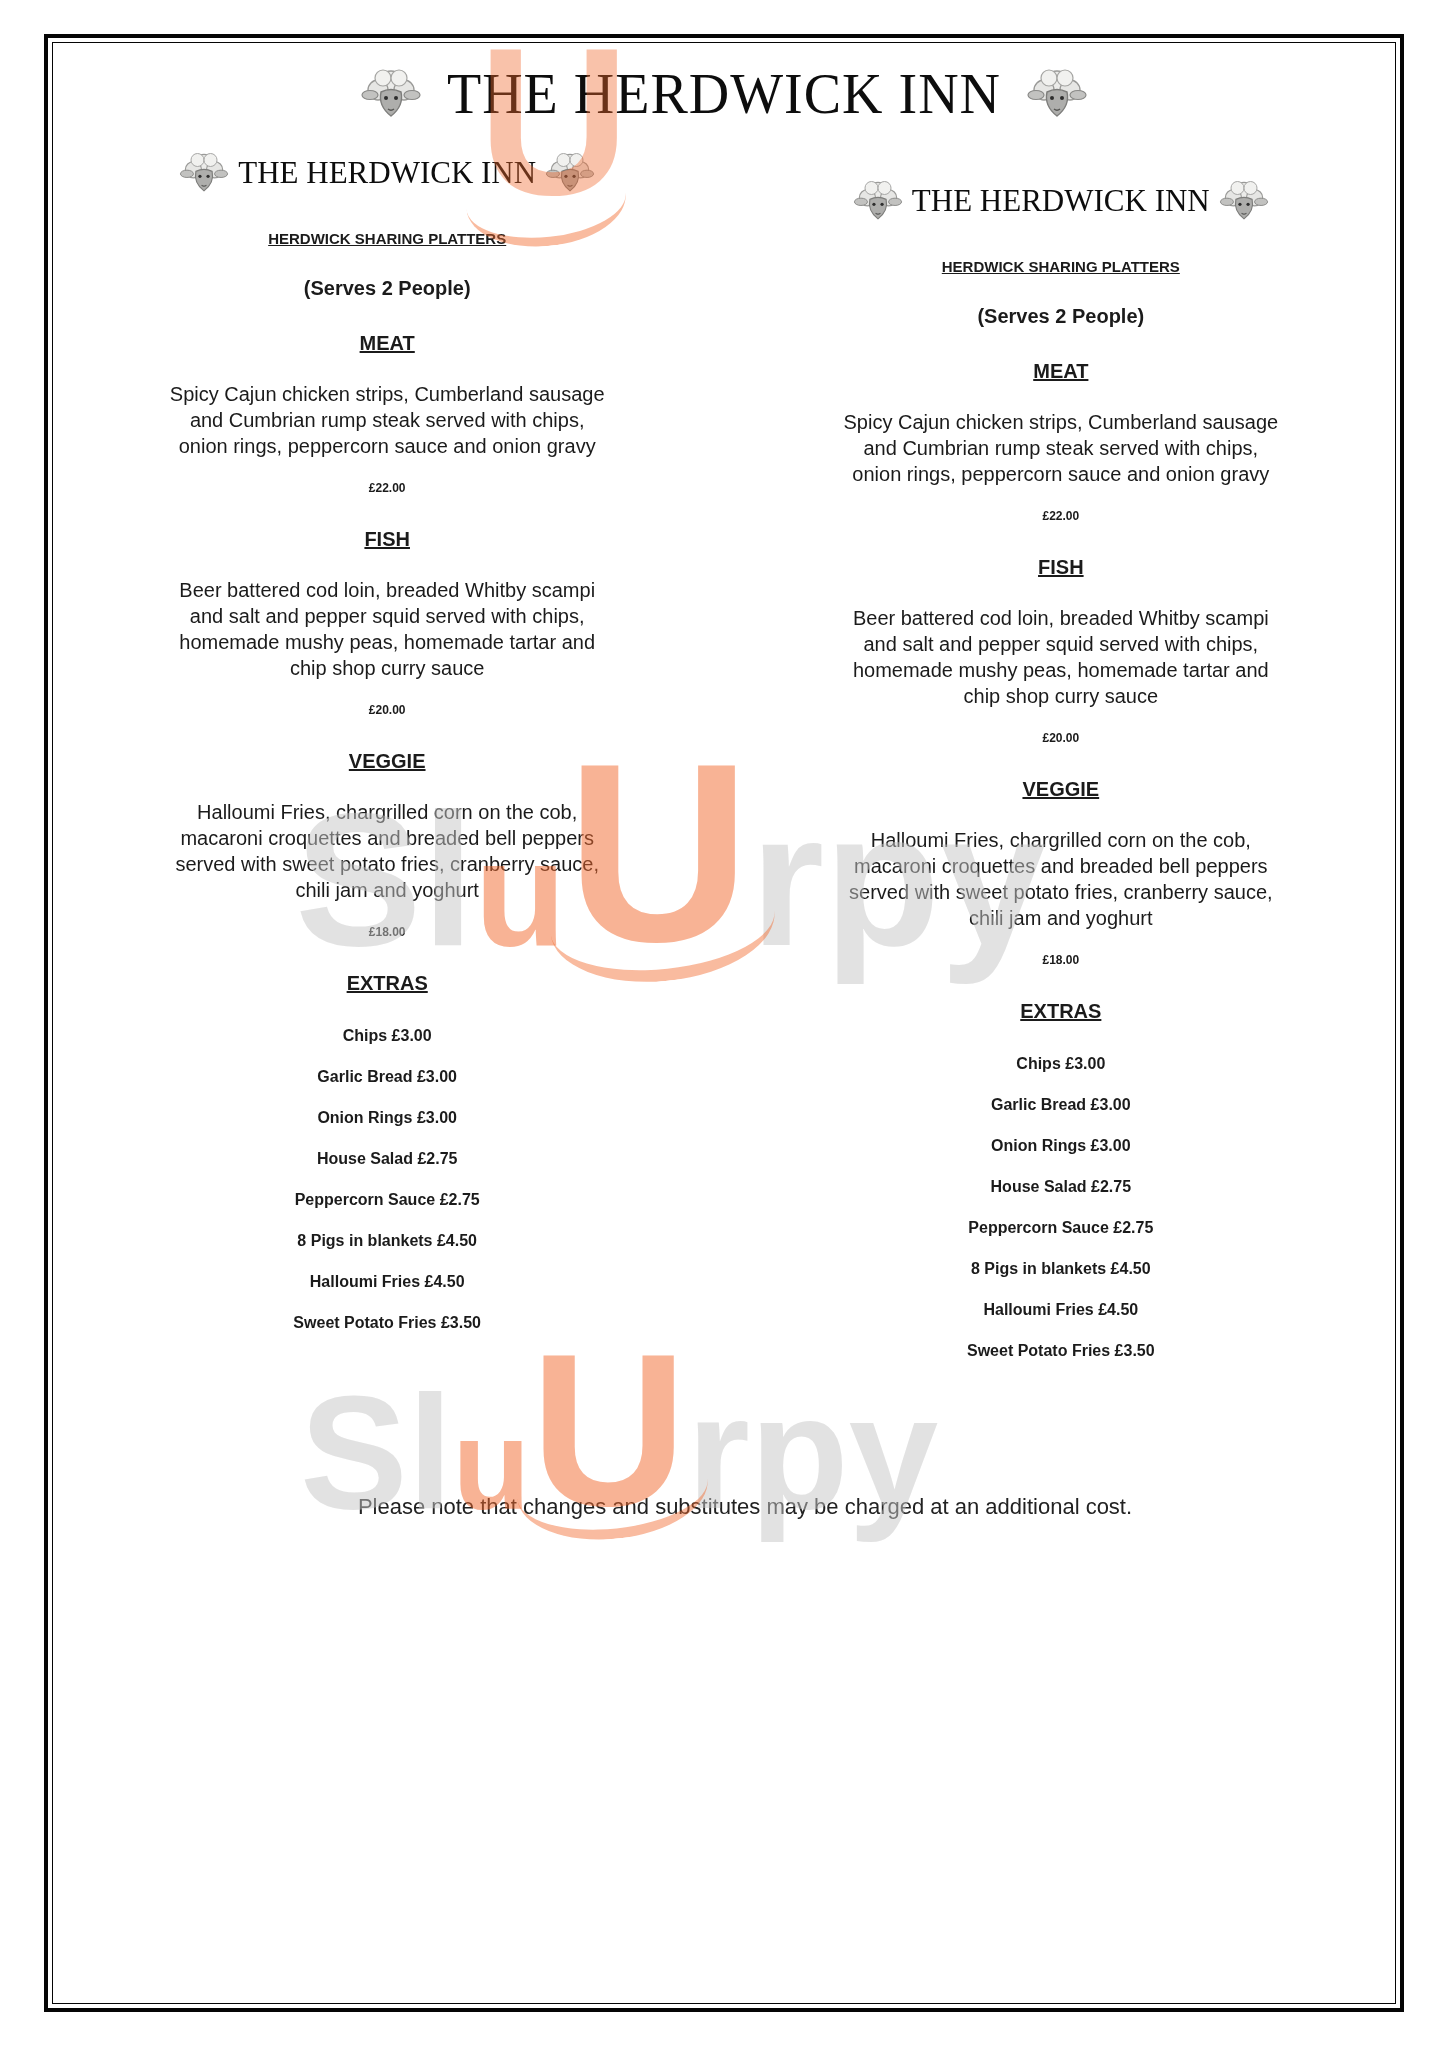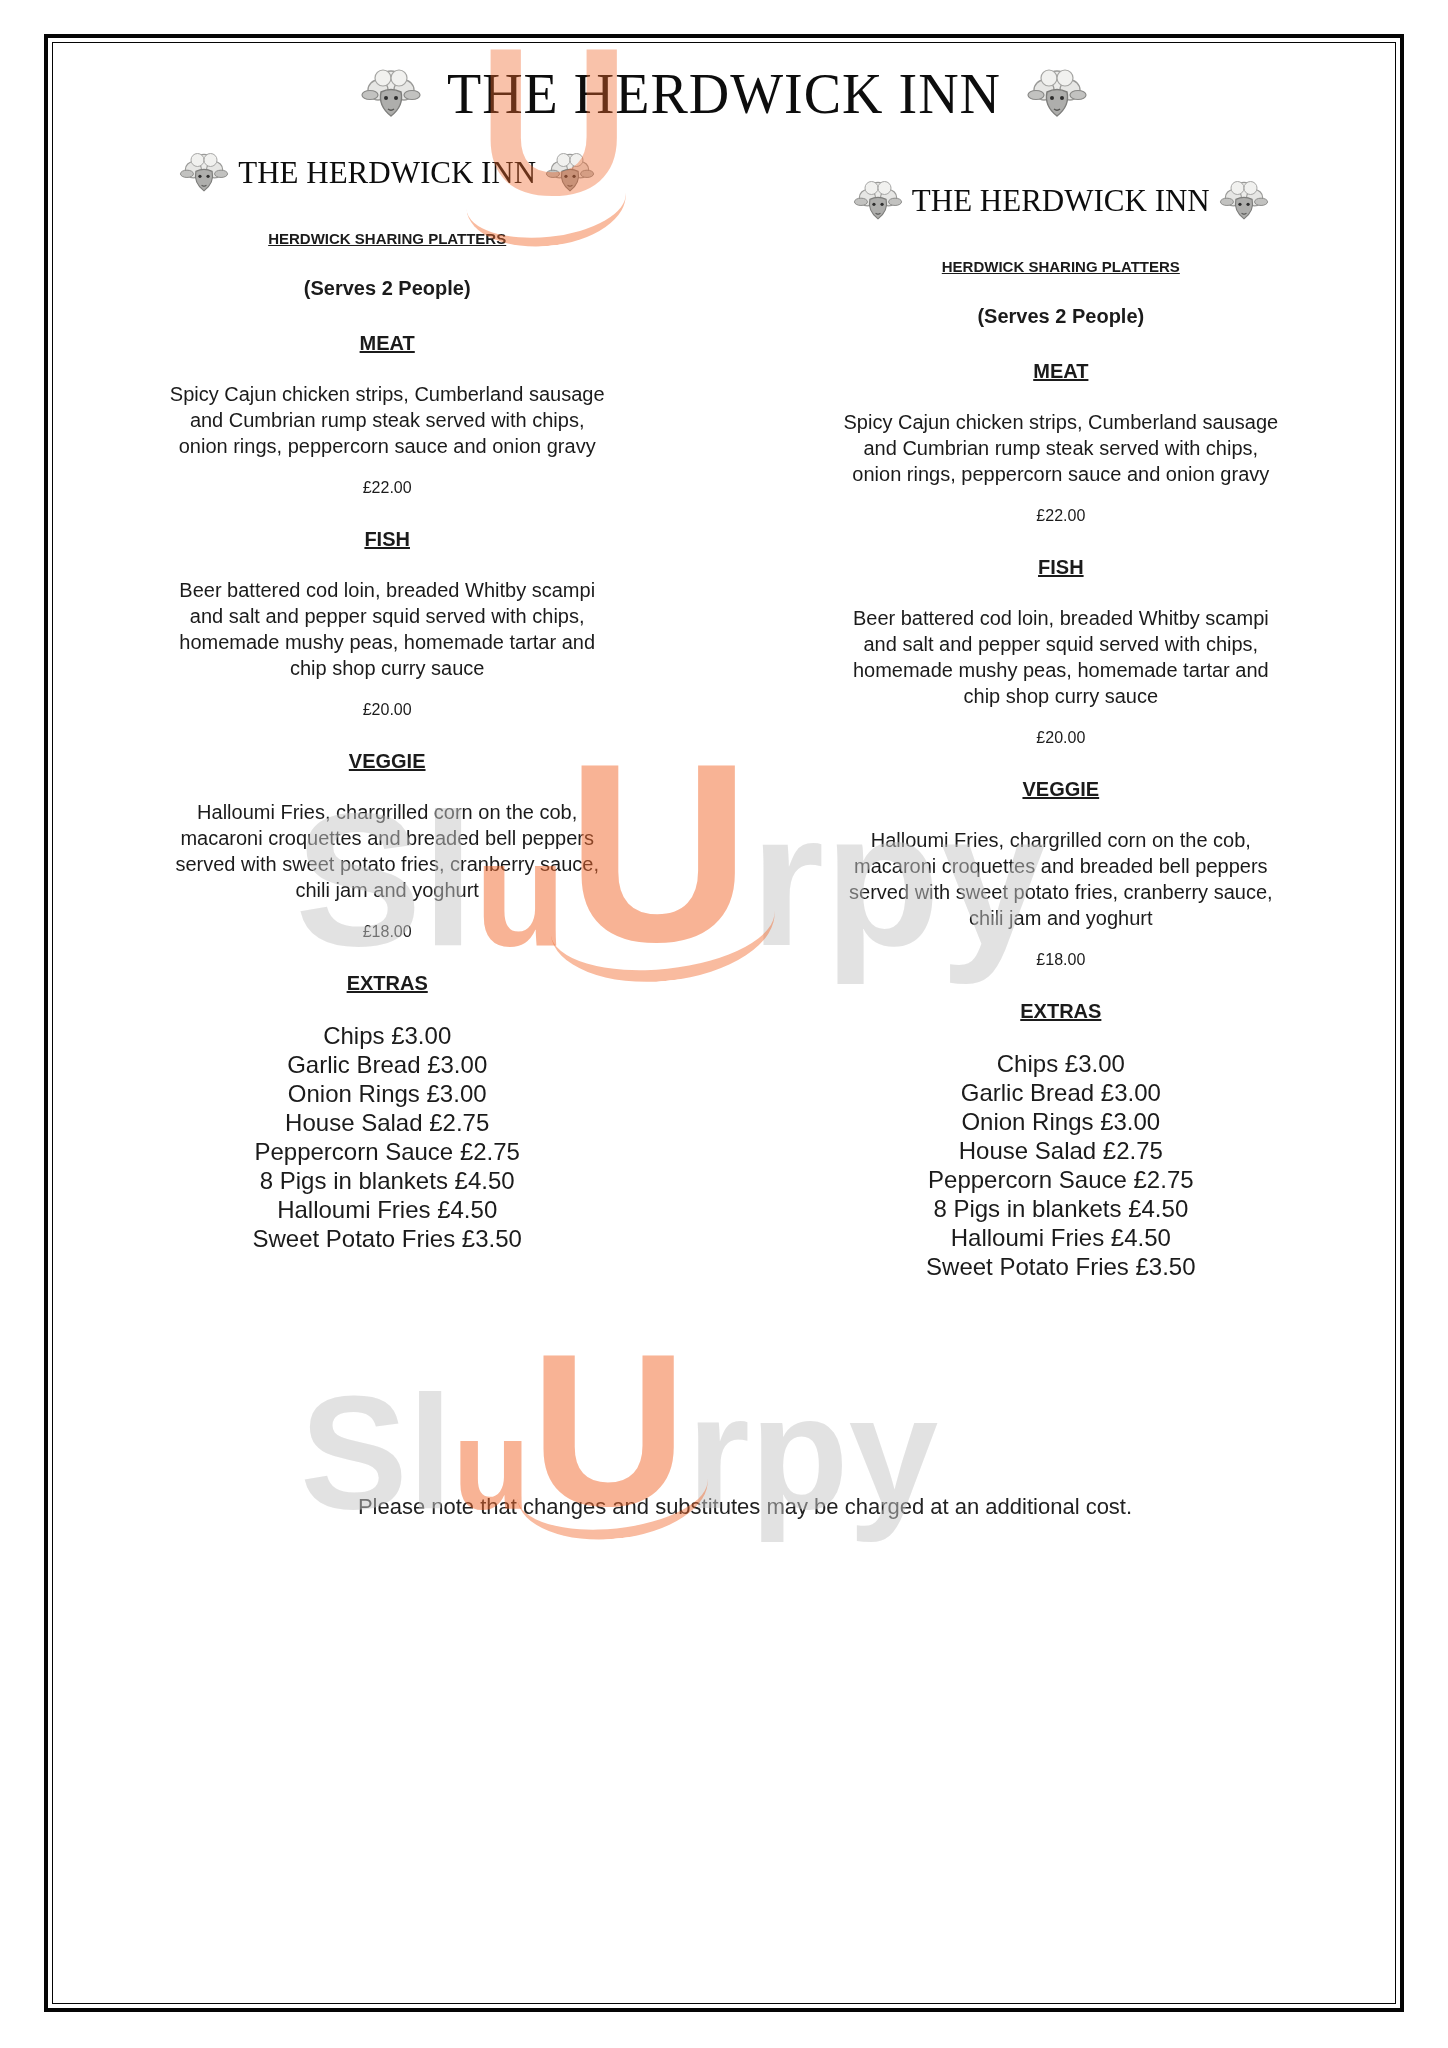--- a/index.html
+++ b/index.html
@@ -37,23 +37,23 @@
   .menu-column.right { margin-top: 28px; }
   .col-inner { max-width: 470px; margin: 0 auto; }
 
   .col-header { display: flex; justify-content: center; align-items: center; gap: 8px; margin: 0 0 34px; }
   .col-title { font-family: "Liberation Serif", serif; font-size: 31px; font-weight: 500; color: #0d0d0d; margin: 0; white-space: nowrap; }
 
   .section-title { font-size: 15px; font-weight: bold; text-decoration: underline; margin: 0 0 30px; }
   .serves { font-size: 20px; font-weight: bold; margin: 16px 0 32px; }
   .platter-name, .extras-title { font-size: 20px; font-weight: bold; text-decoration: underline; margin: 0 0 26px; }
   .desc { font-size: 20px; line-height: 26px; margin: 16px auto; max-width: 436px; }
-  .price { font-size: 16px; font-weight: normal; line-height: 26px; margin: 0 0 27px; }
+  .price { font-size: 12px; font-weight: bold; line-height: 26px; margin: 0 0 27px; }
   .extras-title { }
-  .extra { font-size: 24px; font-weight: normal; line-height: 29px; margin: 0; }
+  .extra { font-size: 16px; font-weight: bold; line-height: 29px; margin: 12px; }
 
   .footer-note {
     position: absolute; left: 0; right: 0; top: 1472px;
     text-align: center; font-size: 22px; color: #222;
     z-index: 2;
     padding-left: 42px;
   }
 
   
   .wm { position: absolute; z-index: 3; pointer-events: none; display: flex; align-items: flex-end; font-weight: bold; line-height: 0.78; }

